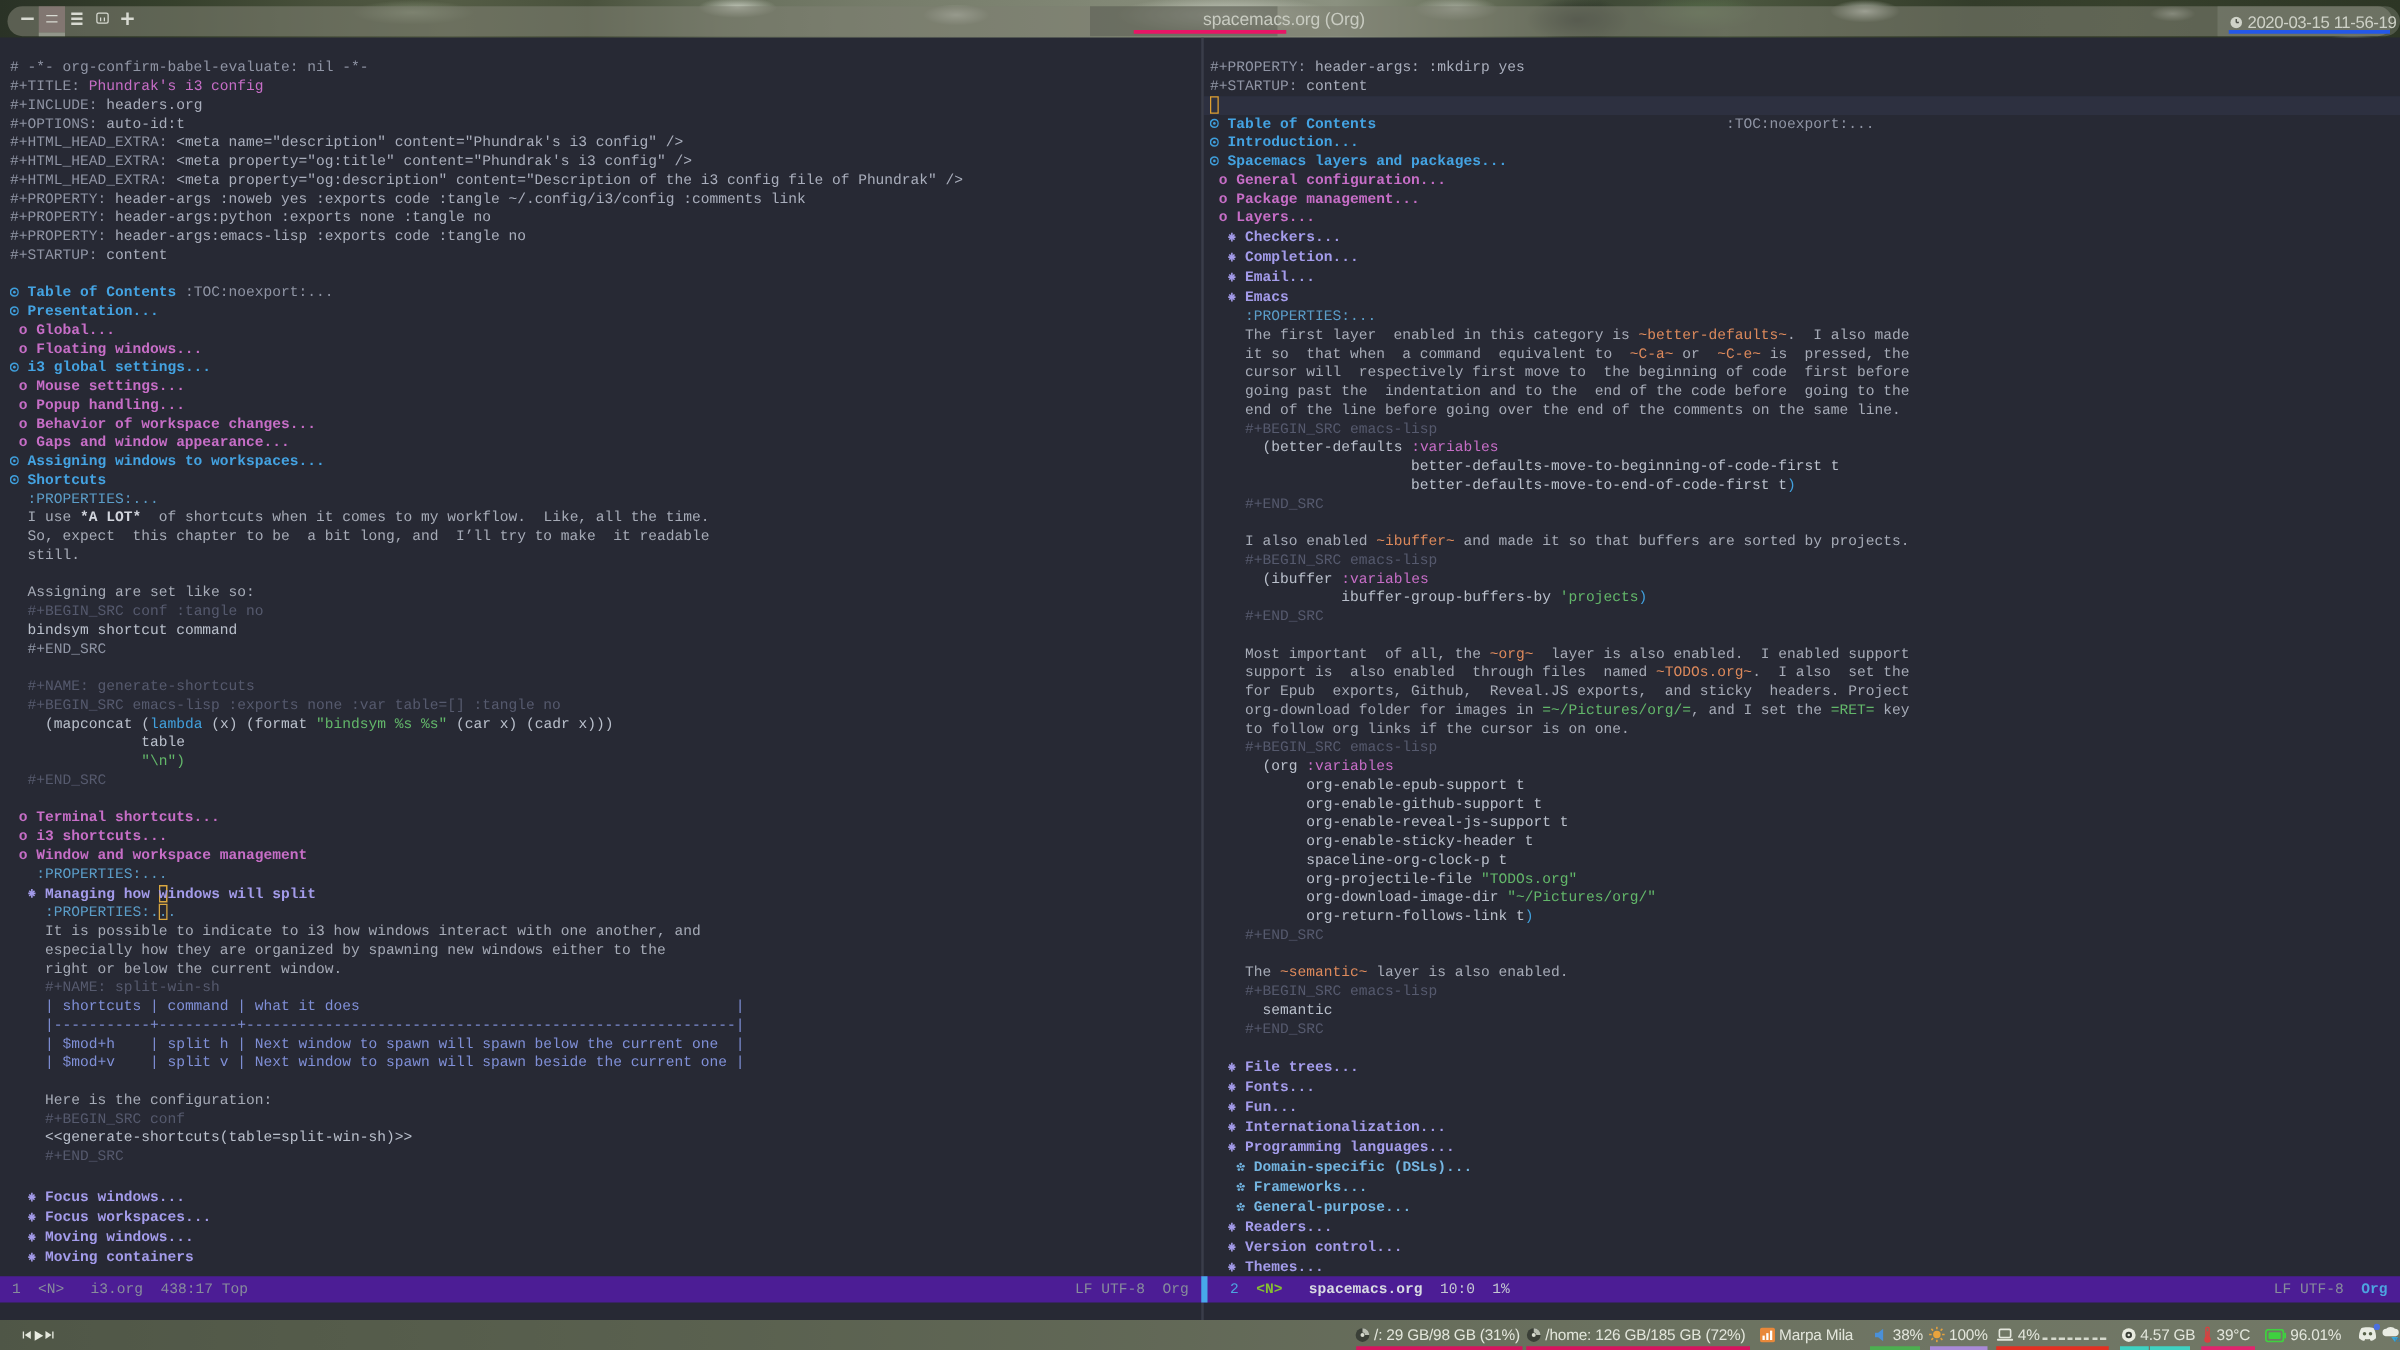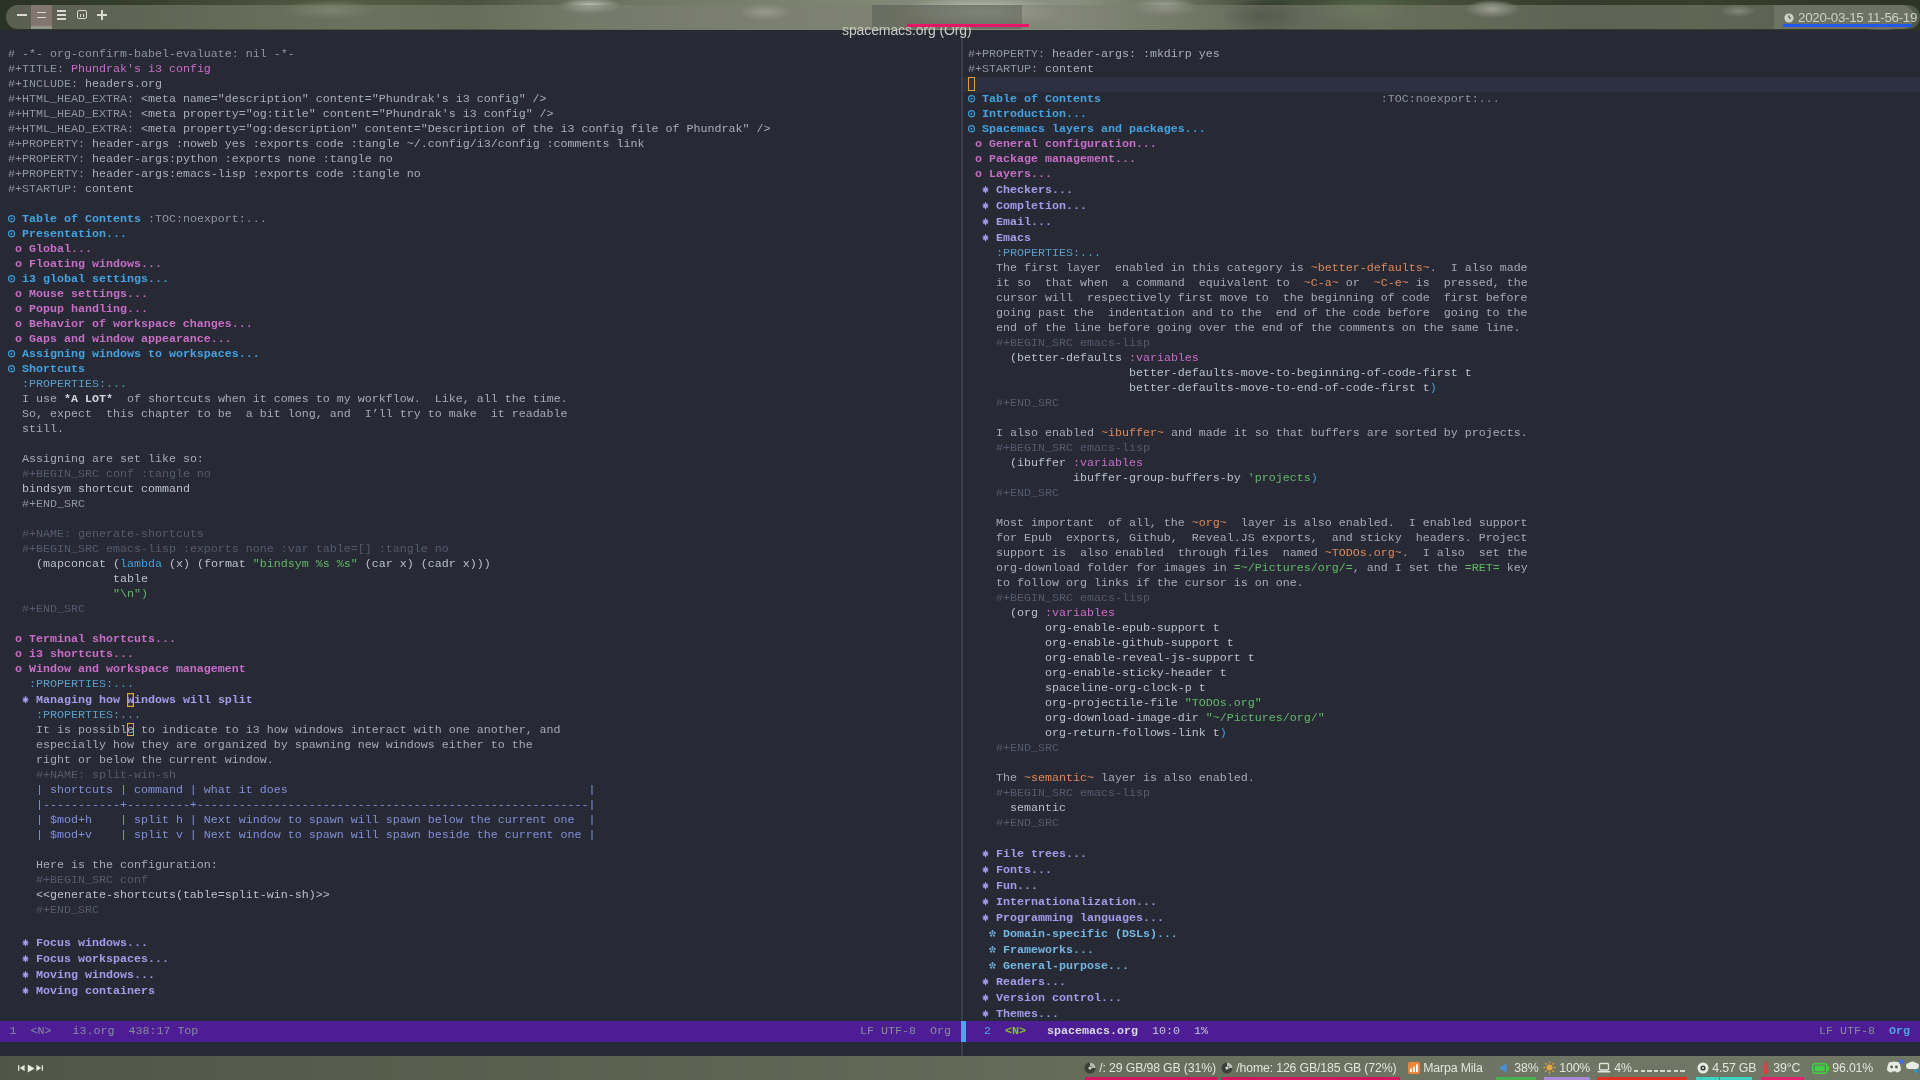--- a/index.html
+++ b/index.html
@@ -63,40 +63,41 @@
 .mn{color:#4da4e0}
 .mg2{color:#86c030;font-weight:bold}
 .mw{color:#d8dbe2;font-weight:bold}
 .mgr{color:#878c9c}
 
 #topbar{position:absolute;left:6px;top:4.5px;width:1908px;height:24.5px;border-radius:12px;background:rgba(125,128,114,.58)}
 #tb-hl{position:absolute;left:24.5px;top:0;width:21px;height:21.5px;background:rgba(165,138,142,.52)}
 #tb-hlu{position:absolute;left:24.5px;top:21.5px;width:21px;height:3px;background:rgba(160,164,152,.8)}
 .tico{position:absolute;background:#d8dad2}
 #tb-tab{position:absolute;left:866px;top:0;width:150px;height:24.5px;background:rgba(55,57,52,.28)}
-#tb-title{position:absolute;left:836px;top:17px;width:250px;text-align:left;font-family:"Liberation Sans",sans-serif;font-size:14px;letter-spacing:-.1px;color:#c8cbc1;white-space:nowrap}
+#tb-title{position:absolute;left:836px;top:2px;width:250px;text-align:right;font-family:"Liberation Sans",sans-serif;font-size:14px;letter-spacing:-.1px;color:#c8cbc1;white-space:nowrap}
 #tb-pinku{position:absolute;left:901px;top:19px;width:122px;height:3.4px;background:#e81566}
 #tb-clock{position:absolute;left:1768px;top:0;width:146px;height:24.5px;border-radius:0 12px 12px 0;background:rgba(138,142,128,.38)}
 #tb-time{position:absolute;left:1792px;top:5px;font-family:"Liberation Sans",sans-serif;font-size:13.4px;letter-spacing:-.3px;color:#ced1c7;white-space:nowrap}
 #tb-blueu{position:absolute;left:1777px;top:19px;width:129px;height:3.4px;background:#2458e8}
 
 #botbar{position:absolute;left:0;top:1056px;width:1920px;height:24px;background:rgba(112,118,102,.5);font-family:"Liberation Sans",sans-serif;font-size:12.3px;letter-spacing:-.15px;color:#e3e6dc}
 .bseg{position:absolute;top:0;height:24px;line-height:24px;white-space:nowrap}
 .ul{position:absolute;top:20.5px;height:3.5px}
 </style></head>
 <body>
 <div id="root">
 <div id="photo"></div>
 <div id="photobottom"></div>
 <div id="frame">
 <div id="hlline"></div>
 <div class="win" style="left:8px;top:16.5px">
         <div class="ln"><span class="k"># -*- org-confirm-babel-evaluate: nil -*-</span></div>
         <div class="ln"><span class="k">#+TITLE: </span><span class="ti">Phundrak's i3 config</span></div>
         <div class="ln"><span class="k">#+INCLUDE: </span><span class="v">headers.org</span></div>
+        <div class="ln"><span class="k">#+OPTIONS: </span><span class="v">auto-id:t</span></div>
         <div class="ln"><span class="k">#+HTML_HEAD_EXTRA: </span><span class="v">&lt;meta name="description" content="Phundrak's i3 config" /&gt;</span></div>
         <div class="ln"><span class="k">#+HTML_HEAD_EXTRA: </span><span class="v">&lt;meta property="og:title" content="Phundrak's i3 config" /&gt;</span></div>
         <div class="ln"><span class="k">#+HTML_HEAD_EXTRA: </span><span class="v">&lt;meta property="og:description" content="Description of the i3 config file of Phundrak" /&gt;</span></div>
         <div class="ln"><span class="k">#+PROPERTY: </span><span class="v">header-args :noweb yes :exports code :tangle ~/.config/i3/config :comments link</span></div>
         <div class="ln"><span class="k">#+PROPERTY: </span><span class="v">header-args:python :exports none :tangle no</span></div>
         <div class="ln"><span class="k">#+PROPERTY: </span><span class="v">header-args:emacs-lisp :exports code :tangle no</span></div>
         <div class="ln"><span class="k">#+STARTUP: </span><span class="v">content</span></div>
         <div class="ln"></div>
         <div class="ln"><svg class="bu" width="7" height="11" viewBox="0 0 7 11">
             <circle cx="3.5" cy="5.7" r="3.1" fill="none" stroke="#3f9fdc" stroke-width="1.2"></circle>
@@ -264,22 +265,22 @@
         <div class="ln">                       <span class="w">better-defaults-move-to-end-of-code-first t</span><span class="bl">)</span></div>
         <div class="ln">    <span class="m">#+END_SRC</span></div>
         <div class="ln"></div>
         <div class="ln">    <span class="d">I also enabled </span><span class="or">~ibuffer~</span><span class="d"> and made it so that buffers are sorted by projects.</span></div>
         <div class="ln">    <span class="m">#+BEGIN_SRC emacs-lisp</span></div>
         <div class="ln">      <span class="w">(ibuffer </span><span class="mg">:variables</span></div>
         <div class="ln">               <span class="w">ibuffer-group-buffers-by </span><span class="gr">'projects</span><span class="bl">)</span></div>
         <div class="ln">    <span class="m">#+END_SRC</span></div>
         <div class="ln"></div>
         <div class="ln">    <span class="d">Most important  of all, the </span><span class="or">~org~</span><span class="d">  layer is also enabled.  I enabled support</span></div>
+        <div class="ln">    <span class="d">support is  also enabled  through files  named </span><span class="or">~TODOs.org~</span><span class="d">.  I also  set the</span></div>
         <div class="ln">    <span class="d">for Epub  exports, Github,  Reveal.JS exports,  and sticky  headers. Project</span></div>
-        <div class="ln">    <span class="d">support is  also enabled  through files  named </span><span class="or">~TODOs.org~</span><span class="d">.  I also  set the</span></div>
         <div class="ln">    <span class="d">org-download folder for images in </span><span class="gr">=~/Pictures/org/=</span><span class="d">, and I set the </span><span class="gr">=RET=</span><span class="d"> key</span></div>
         <div class="ln">    <span class="d">to follow org links if the cursor is on one.</span></div>
         <div class="ln">    <span class="m">#+BEGIN_SRC emacs-lisp</span></div>
         <div class="ln">      <span class="w">(org </span><span class="mg">:variables</span></div>
         <div class="ln">           <span class="w">org-enable-epub-support t</span></div>
         <div class="ln">           <span class="w">org-enable-github-support t</span></div>
         <div class="ln">           <span class="w">org-enable-reveal-js-support t</span></div>
         <div class="ln">           <span class="w">org-enable-sticky-header t</span></div>
         <div class="ln">           <span class="w">spaceline-org-clock-p t</span></div>
         <div class="ln">           <span class="w">org-projectile-file </span><span class="gr">"TODOs.org"</span></div>

